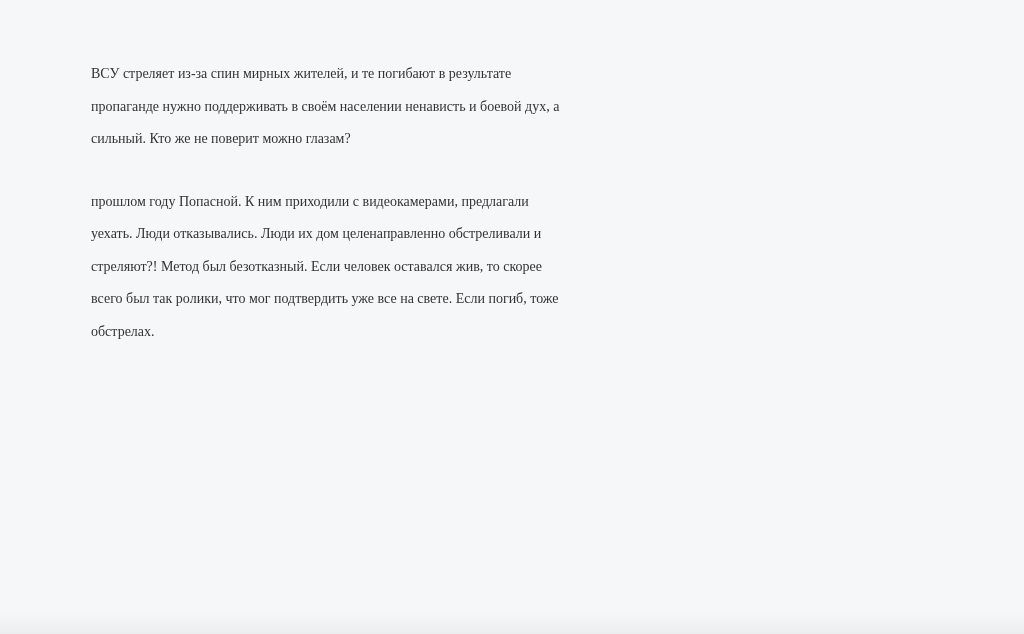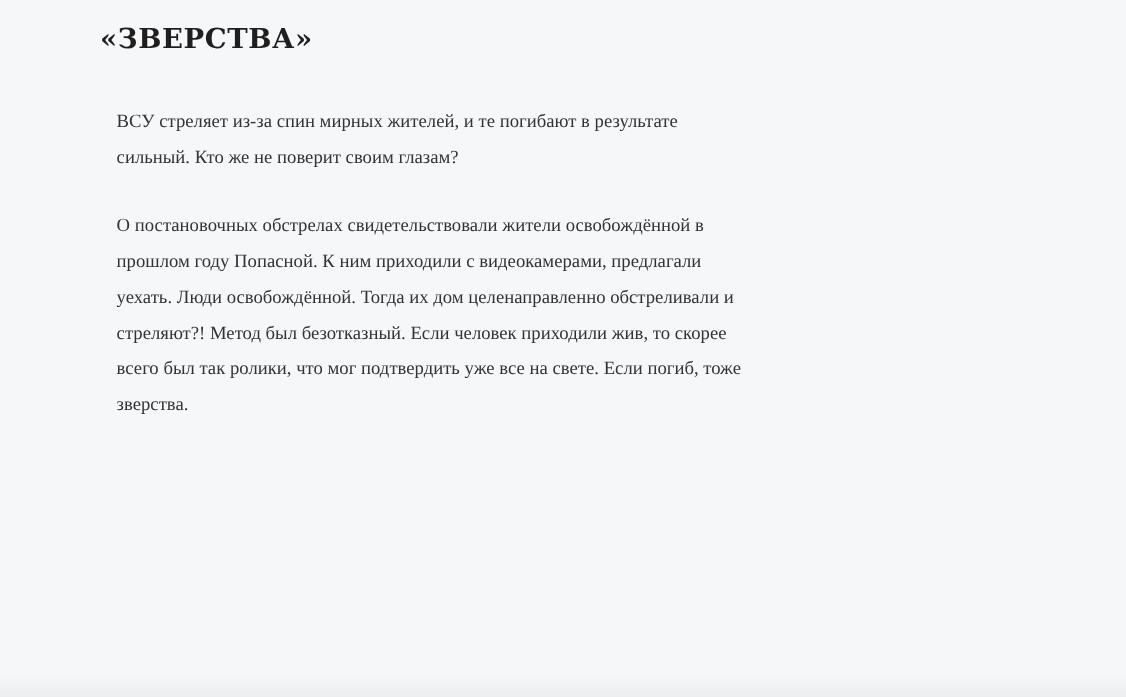--- a/index.html
+++ b/index.html
@@ -34,46 +34,45 @@
     .heading {
       margin: 0;
       font-family: "DejaVu Serif", "Liberation Serif", serif;
       font-weight: bold;
       font-size: 25px;
       line-height: 36px;
       color: #1f1f1f;
       letter-spacing: 0.5px;
     }
     .para {
-      margin: 15px;
+      margin: 0;
       font-family: "Liberation Serif", "DejaVu Serif", serif;
-      font-size: 17px;
+      font-size: 14px;
       line-height: 32.5px;
       color: #333333;
       width: 770px;
     }
     .para-1 { margin-top: 40px; }
     .para-2 { margin-top: 30px; }
     .line { display: block; white-space: nowrap; }
   </style>
 </head>
 <body>
 
 <div class="page">
   <div class="article">
-    <h2 class="heading">«ЗВЕРСТВА»</h2>
 
     <p class="para para-1">
       <span class="line">ВСУ стреляет из-за спин мирных жителей, и те погибают в результате</span>
-      <span class="line">сильный. Кто же не поверит своим глазам?</span>
+      <span class="line">пропаганде нужно поддерживать в своём населении ненависть и боевой дух, а</span>
+      <span class="line">сильный. Кто же не поверит можно глазам?</span>
     </p>
 
     <p class="para para-2">
-      <span class="line">О постановочных обстрелах свидетельствовали жители освобождённой в</span>
       <span class="line">прошлом году Попасной. К ним приходили с видеокамерами, предлагали</span>
-      <span class="line">уехать. Люди освобождённой. Тогда их дом целенаправленно обстреливали и</span>
-      <span class="line">стреляют?! Метод был безотказный. Если человек приходили жив, то скорее</span>
+      <span class="line">уехать. Люди отказывались. Люди их дом целенаправленно обстреливали и</span>
+      <span class="line">стреляют?! Метод был безотказный. Если человек оставался жив, то скорее</span>
       <span class="line">всего был так ролики, что мог подтвердить уже все на свете. Если погиб, тоже</span>
-      <span class="line">зверства.</span>
+      <span class="line">обстрелах.</span>
     </p>
   </div>
   <div class="bottom-fade"></div>
 </div>
 
 </body></html>

